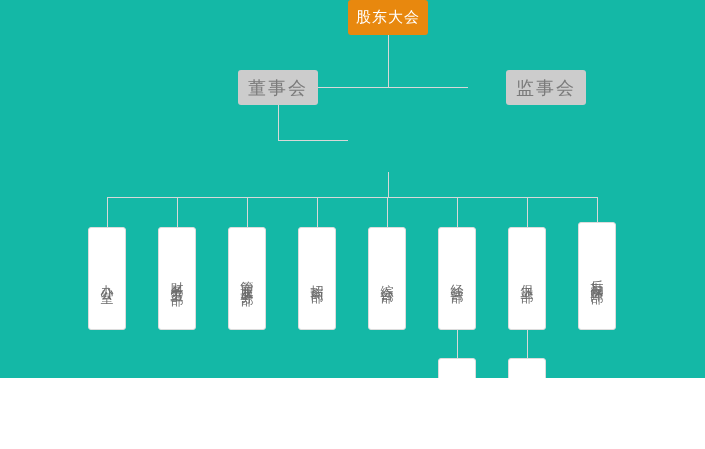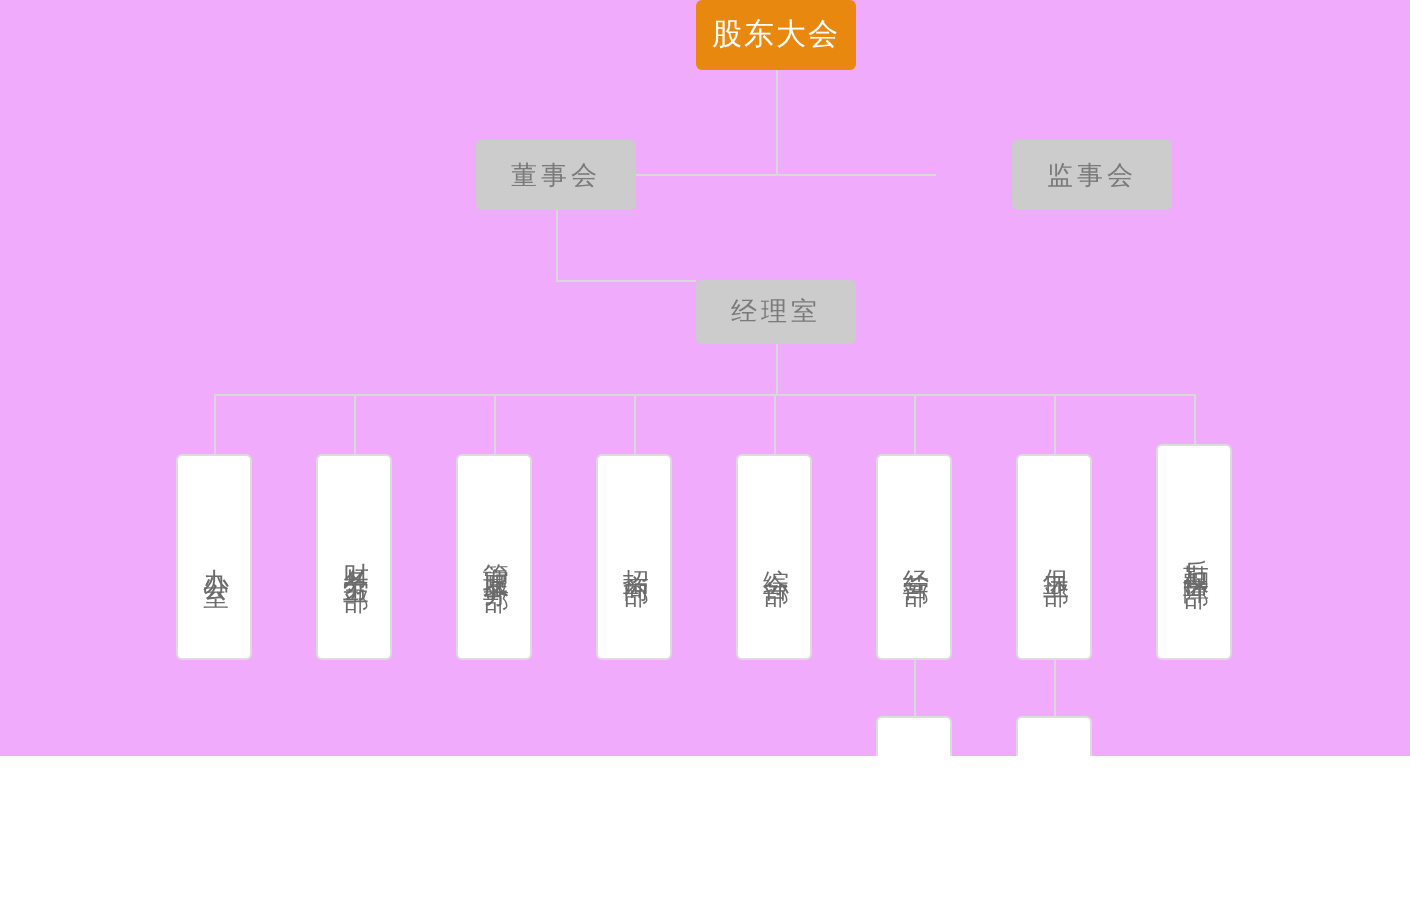--- a/index.html
+++ b/index.html
@@ -7,21 +7,21 @@
     padding: 0;
     background: #ffffff;
   }
   body {
     font-family: "DejaVu Sans", "Liberation Sans", sans-serif;
   }
   #chart-root {
     position: relative;
     width: 705px;
     height: 378px;
-    background: #f0abfc;
+    background: #14b8a6;
     overflow: hidden;
   }
 
   
   .line {
     position: absolute;
     background: #d8d8d8;
   }
   .line-v { width: 1px; }
   .line-h { height: 1px; }
@@ -42,21 +42,21 @@
     border-radius: 3px;
     font-size: 15px;
     letter-spacing: 1px;
     font-weight: normal;
   }
 
   .node-mid {
     background: #cccccc;
     color: #7a7a7a;
     border-radius: 3px;
-    font-size: 13px;
+    font-size: 18px;
     letter-spacing: 2px;
   }
 
   .node-dept {
     background: #ffffff;
     border: 1px solid #dcdcdc;
     border-radius: 3px;
     color: #6b6b6b;
     font-size: 13px;
   }
@@ -111,23 +111,20 @@
   </div>
 
   <div class="node node-mid" style="left:238px; top:70px; width:80px; height:35px;">
     <span>董事会</span>
   </div>
 
   <div class="node node-mid" style="left:468px; top:70px; width:80px; height:35px;margin-left:38px;">
     <span>监事会</span>
   </div>
 
-  <div class="node node-mid" style="left:348px; top:140px; width:80px; height:32px;">
-    <span>经理室</span>
-  </div>
 
   <div class="node node-dept" style="left:88px; top:227px; width:38px; height:103px;">
     <span class="vtext">办公室</span>
   </div>
 
   <div class="node node-dept" style="left:158px; top:227px; width:38px; height:103px;">
     <span class="vtext">财务劳工部</span>
   </div>
 
   <div class="node node-dept" style="left:228px; top:227px; width:38px; height:103px;">

